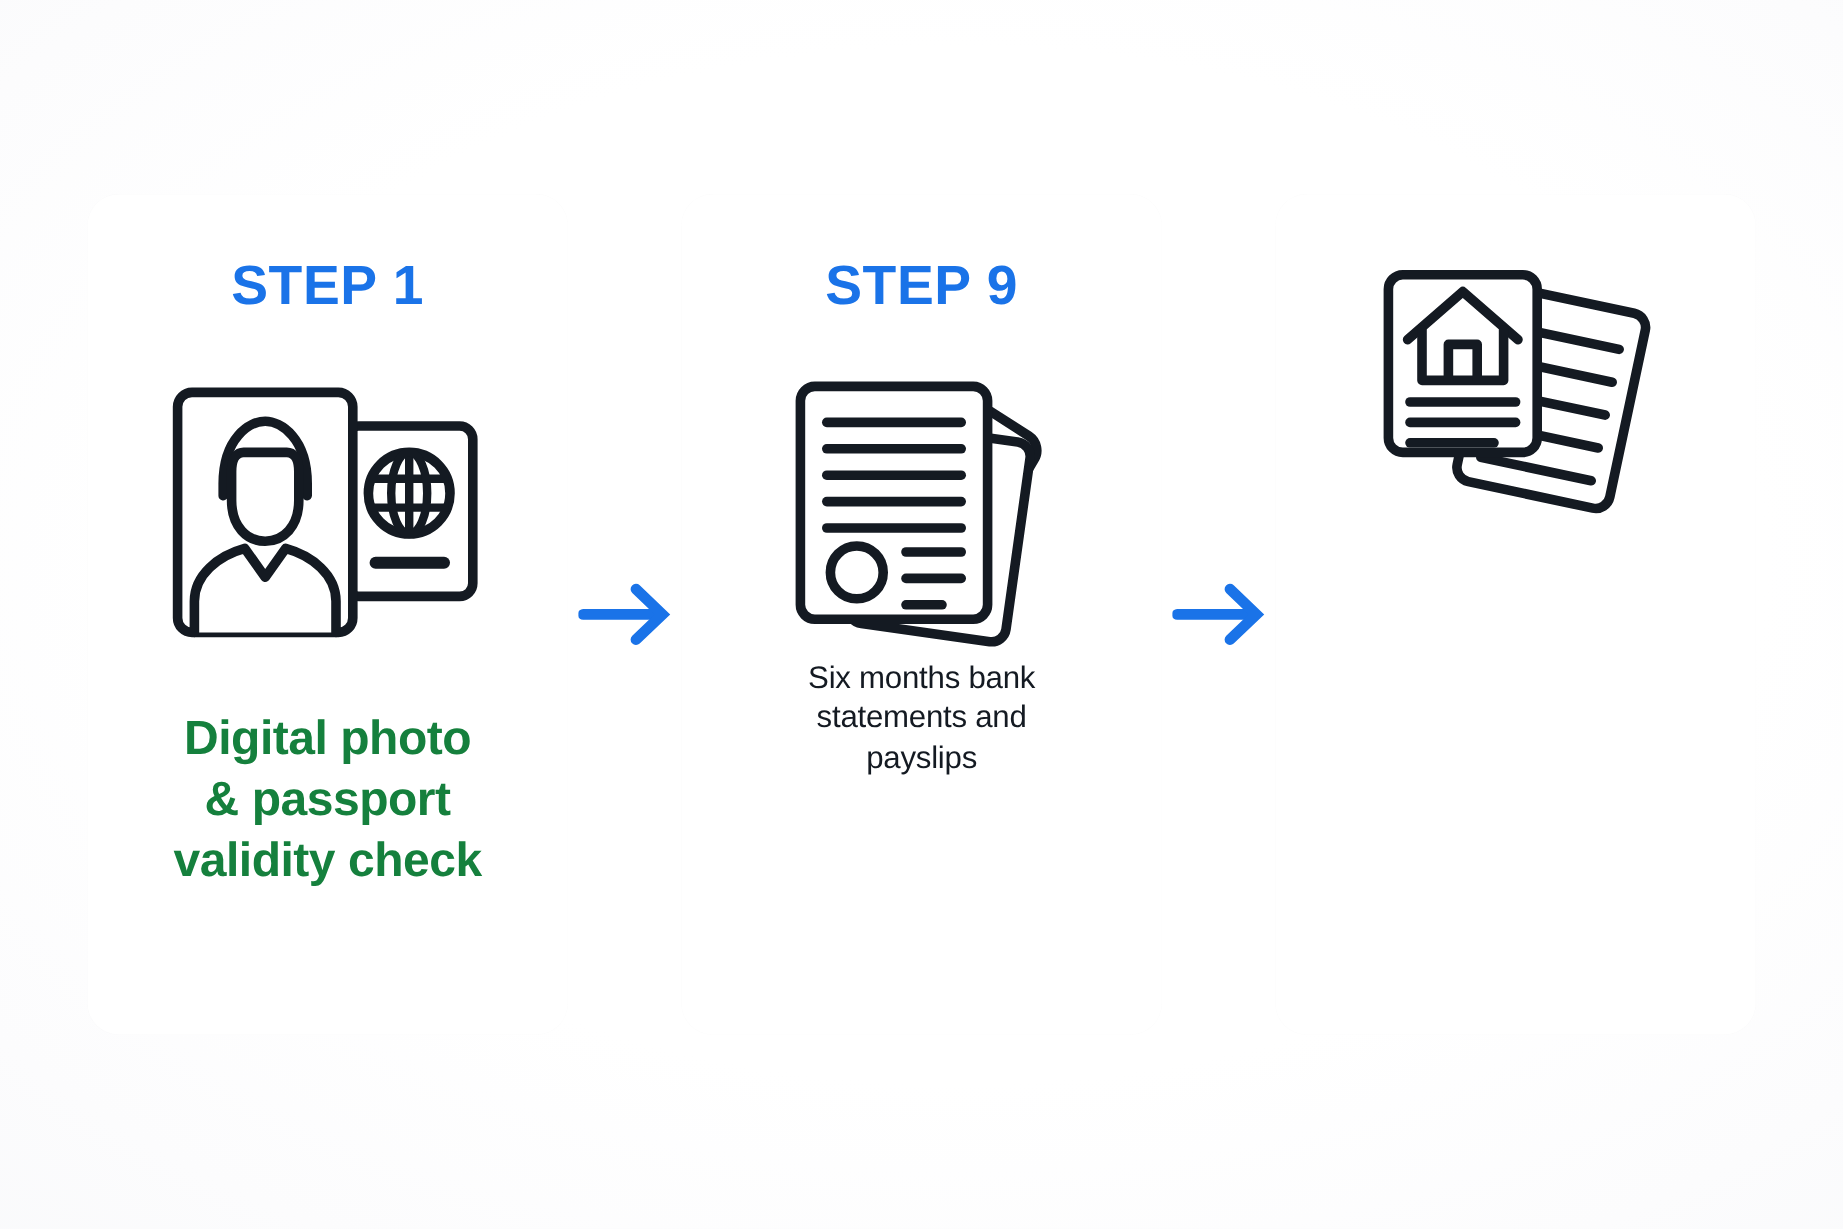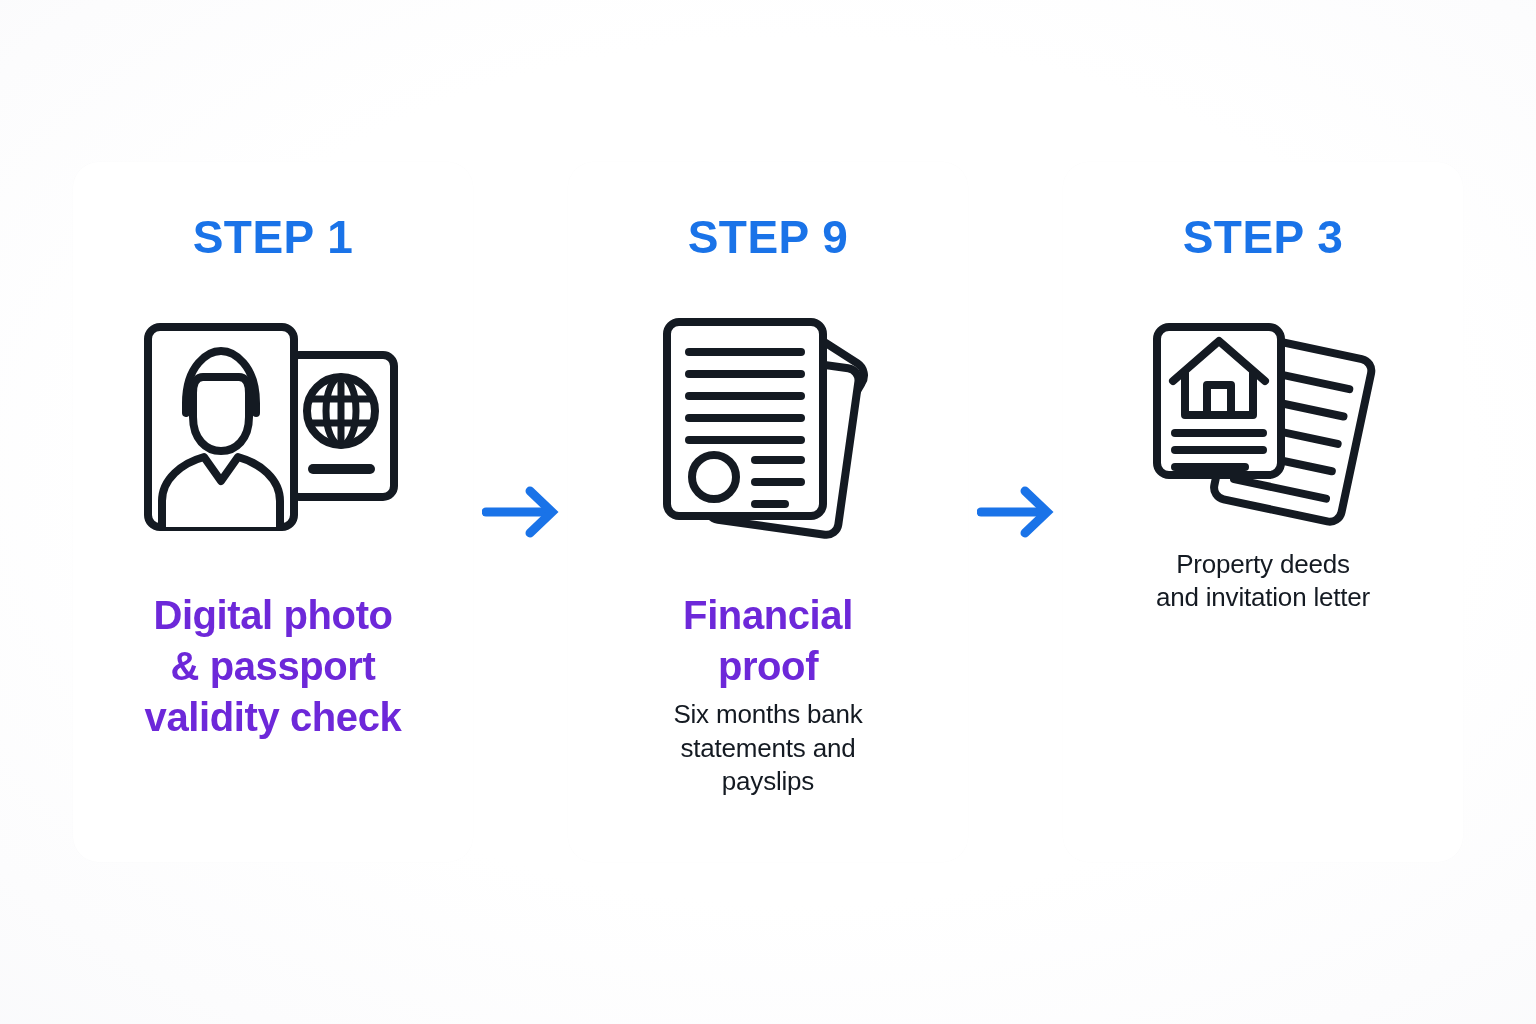--- a/index.html
+++ b/index.html
@@ -77,21 +77,21 @@
     height: 230px;
     display: flex;
     align-items: center;
     justify-content: center;
   }
 
   .title {
     margin-top: 48px;
     font-size: 40px;
     font-weight: 700;
-    color: #6d28d9;
+    color: #15803d;
     line-height: 1.28;
     text-align: center;
     max-width: 330px;
     letter-spacing: -0.4px;
   }
   .subtitle {
     margin-top: 6px;
     font-size: 26px;
     font-weight: 400;
     color: #141a22;
@@ -167,35 +167,33 @@
             <line x1="30" y1="126" x2="142" y2="126" stroke="#141a22" stroke-width="8" stroke-linecap="round"></line>
 
             <circle cx="55" cy="163" r="22" fill="#fff" stroke="#141a22" stroke-width="8"></circle>
 
             <line x1="96" y1="146" x2="142" y2="146" stroke="#141a22" stroke-width="8" stroke-linecap="round"></line>
             <line x1="96" y1="168" x2="142" y2="168" stroke="#141a22" stroke-width="8" stroke-linecap="round"></line>
             <line x1="96" y1="190" x2="126" y2="190" stroke="#141a22" stroke-width="8" stroke-linecap="round"></line>
           </svg>
         </span>
       </div>
-      <div class="title">Financial<br>proof</div>
       <div class="subtitle">Six months bank<br>statements and<br>payslips</div>
     </div>
 
     <div class="arrow-slot">
       <span>
         <svg width="78" height="56" viewBox="0 0 78 56" fill="none">
           <line x1="4" y1="28" x2="66" y2="28" stroke="#1a73e8" stroke-width="9" stroke-linecap="round"></line>
           <polyline points="48,7 70,28 48,49" fill="none" stroke="#1a73e8" stroke-width="9" stroke-linecap="round" stroke-linejoin="miter"></polyline>
         </svg>
       </span>
     </div>
 
     <div class="card c3">
-      <div class="step-label">STEP 3</div>
       <div class="icon-wrap">
         <span>
           <svg width="228" height="216" viewBox="0 0 228 216" fill="none">
 
             <g transform="rotate(12 128 112)">
               <rect x="78" y="24" width="130" height="166" rx="12" fill="#fff" stroke="#141a22" stroke-width="8"></rect>
               <line x1="96" y1="56" x2="190" y2="56" stroke="#141a22" stroke-width="8" stroke-linecap="round"></line>
               <line x1="96" y1="84" x2="190" y2="84" stroke="#141a22" stroke-width="8" stroke-linecap="round"></line>
               <line x1="96" y1="112" x2="190" y2="112" stroke="#141a22" stroke-width="8" stroke-linecap="round"></line>
               <line x1="96" y1="140" x2="190" y2="140" stroke="#141a22" stroke-width="8" stroke-linecap="round"></line>
@@ -207,17 +205,16 @@
             <path d="M24 62 L70 22 L116 62" fill="none" stroke="#141a22" stroke-width="8" stroke-linejoin="round" stroke-linecap="round"></path>
             <path d="M36 54 L36 96 L104 96 L104 54" fill="none" stroke="#141a22" stroke-width="8" stroke-linejoin="round" stroke-linecap="round"></path>
             <path d="M58 96 L58 66 L82 66 L82 96" fill="none" stroke="#141a22" stroke-width="8" stroke-linejoin="round"></path>
 
             <line x1="26" y1="114" x2="114" y2="114" stroke="#141a22" stroke-width="8" stroke-linecap="round"></line>
             <line x1="26" y1="131" x2="114" y2="131" stroke="#141a22" stroke-width="8" stroke-linecap="round"></line>
             <line x1="26" y1="148" x2="96" y2="148" stroke="#141a22" stroke-width="8" stroke-linecap="round"></line>
           </svg>
         </span>
       </div>
-      <div class="subtitle">Property deeds<br>and invitation letter</div>
     </div>
 
   </div>
 </div>
 
 </body></html>

